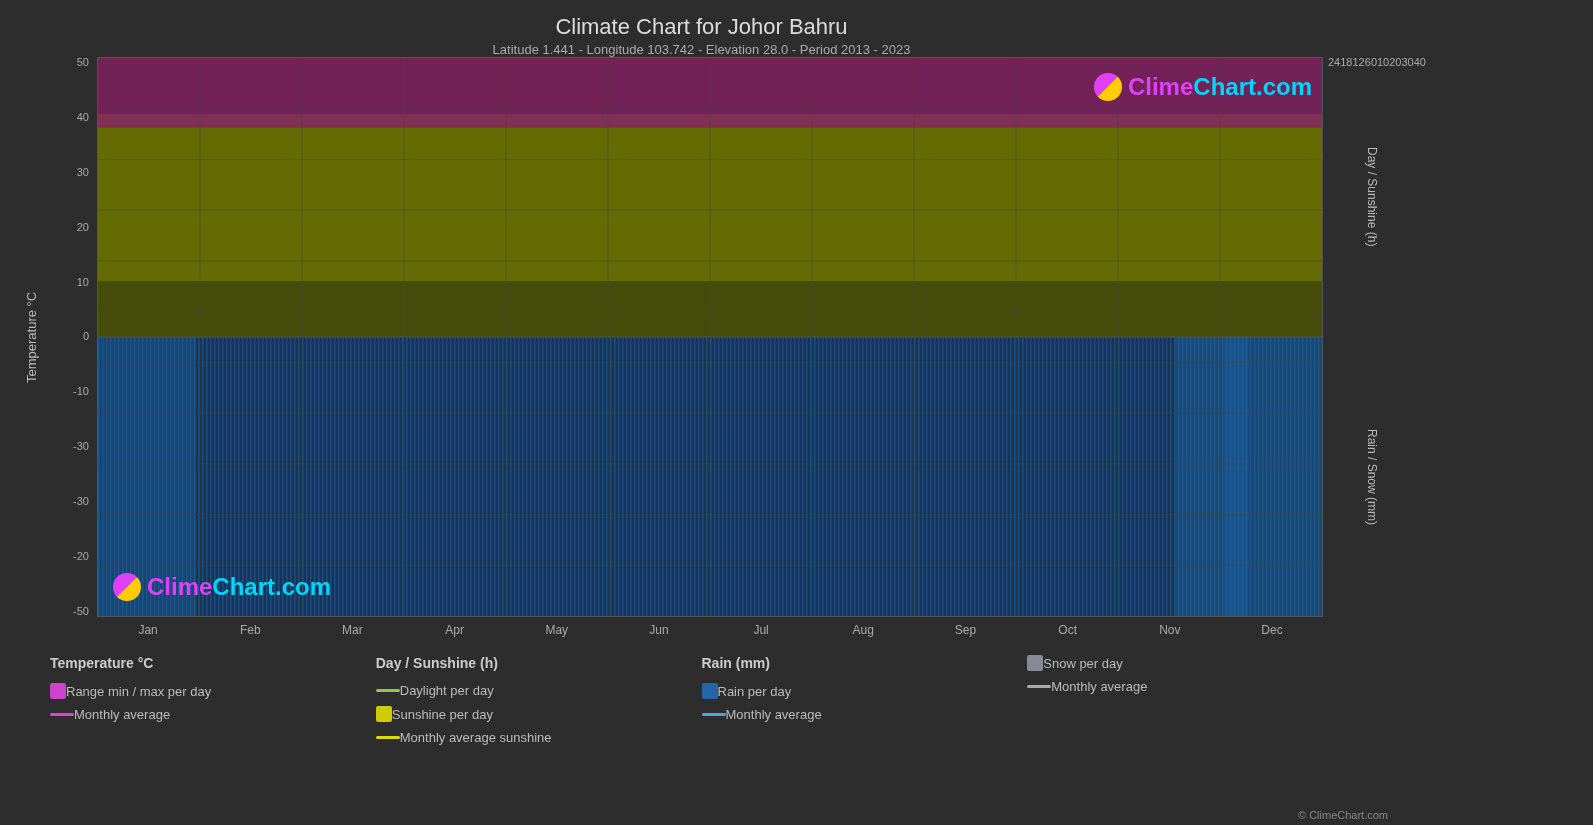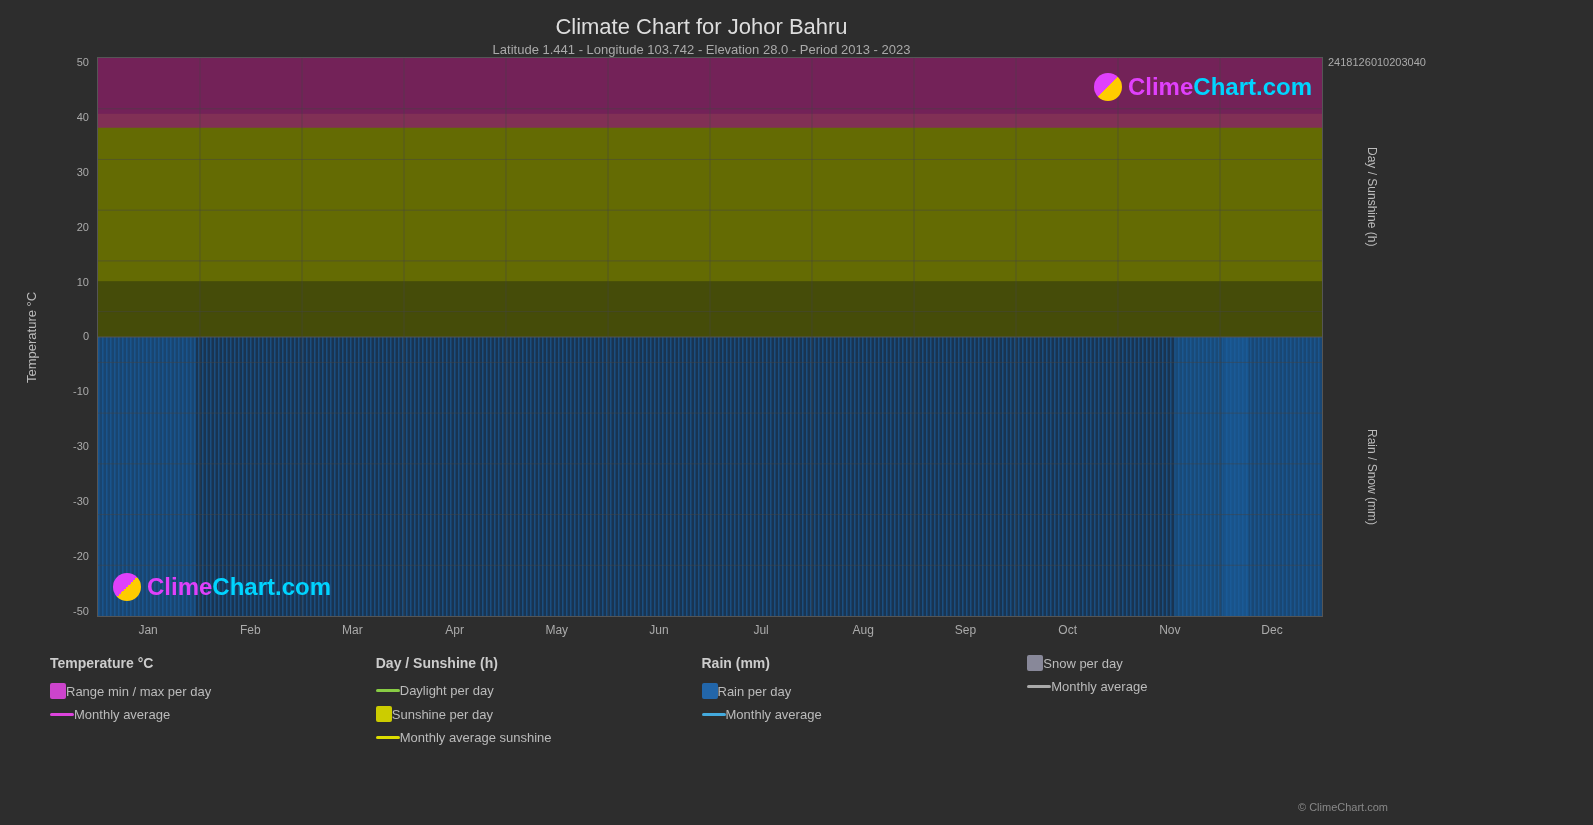--- a/index.html
+++ b/index.html
@@ -142,21 +142,21 @@
       flex-shrink: 0;
     }
     .legend-swatch-line {
       width: 24px;
       height: 3px;
       flex-shrink: 0;
       border-radius: 2px;
     }
     .copyright {
       position: absolute;
-      bottom: 12px;
+      bottom: 4px;
       right: 15px;
       font-size: 11px;
       color: #888;
     }
     .left-label-rotated {
       writing-mode: vertical-rl;
       transform: rotate(180deg);
       font-size: 13px;
       color: #bbb;
       display: flex;

